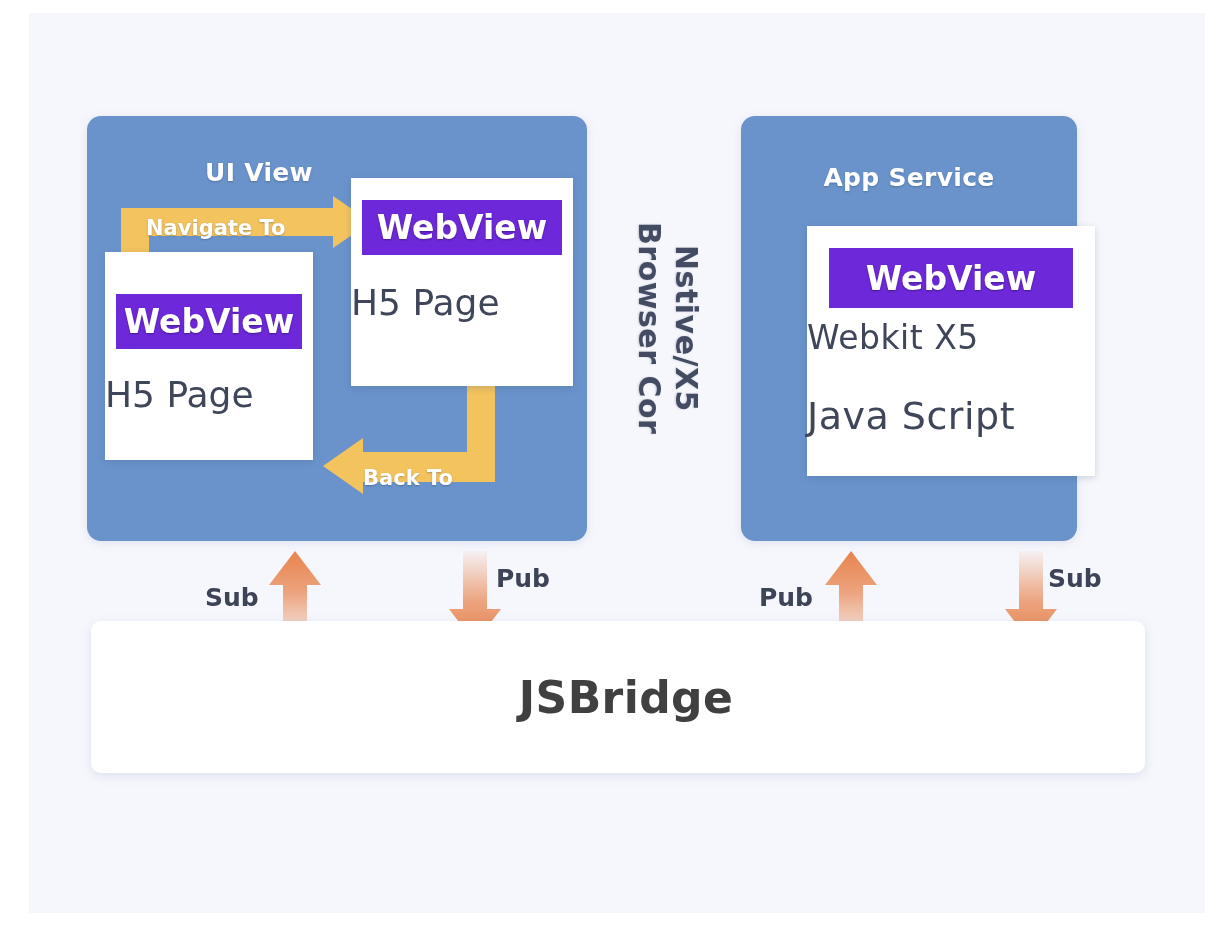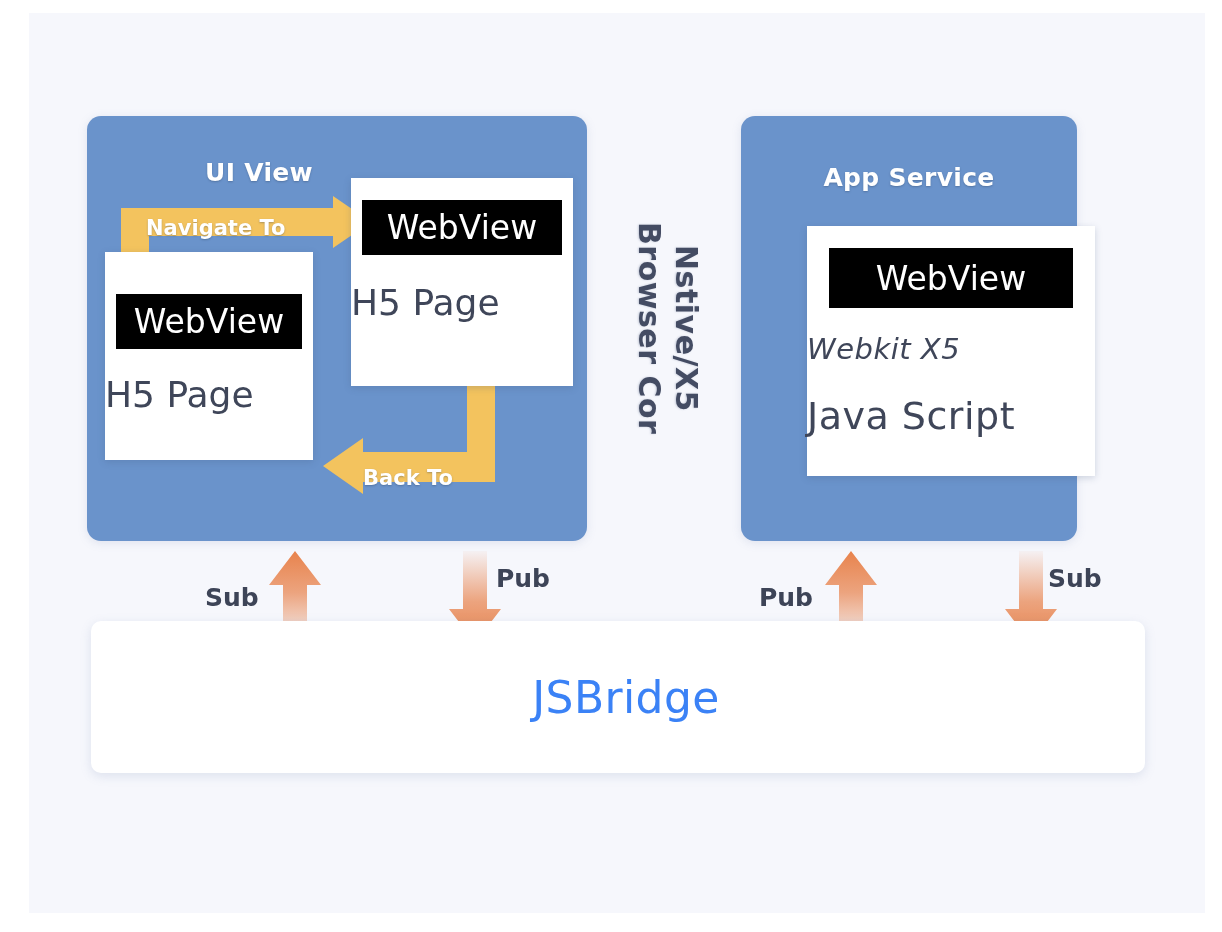--- a/index.html
+++ b/index.html
@@ -52,41 +52,42 @@
     position: absolute;
     background: #ffffff;
     box-shadow: 0 2px 7px rgba(60,80,120,0.22);
   }
   #card-h5-left  { left: 18px;  top: 136px; width: 208px; height: 208px; }
   #card-h5-right { left: 264px; top: 62px;  width: 222px; height: 208px; }
   #card-app      { left: 66px;  top: 110px; width: 288px; height: 250px; }
 
   .webview-bar {
     position: absolute;
-    background: #000000;
+    background: #6d28d9;
     color: #ffffff;
     display: flex;
     align-items: center;
     justify-content: center;
     font-size: 33px;
     text-shadow: 0 1px 2px rgba(0,0,0,.35);
+    font-weight: bold;
   }
   #card-h5-left  .webview-bar { left: 11px; top: 42px; right: 11px; height: 55px; }
   #card-h5-right .webview-bar { left: 11px; top: 22px; right: 11px; height: 55px; }
   #card-app      .webview-bar { left: 22px; top: 22px; right: 22px; height: 60px; }
 
   .card-line {
     position: absolute;
     width: 100%;
     color: #3f4659;
     font-size: 36px;
   }
   #card-h5-left  .card-line { top: 122px; }
   #card-h5-right .card-line { top: 104px; }
-  #app-line-1 { top: 106px; font-size: 29px; letter-spacing: .5px; font-style: italic; }
+  #app-line-1 { top: 92px; font-size: 33px; letter-spacing: .5px; }
   #app-line-2 { top: 168px; font-size: 38px; letter-spacing: .5px; }
 
   
   .nav-arrow-svg { position: absolute; overflow: visible; }
   #navigate-arrow { left: 28px; top: 78px;  width: 260px; height: 100px; }
   #back-arrow     { left: 232px; top: 270px; width: 210px; height: 110px; }
 
   .flow-label {
     position: absolute;
     color: #ffffff;
@@ -130,23 +131,23 @@
     width: 1054px;
     height: 152px;
     background: #ffffff;
     border-radius: 10px;
     box-shadow: 0 3px 11px rgba(120,140,180,0.20);
     display: flex;
     align-items: center;
     justify-content: center;
   }
   #jsbridge-label {
-    color: #3b82f6;
+    color: #404040;
     font-size: 44px;
-    font-weight: normal;
+    font-weight: bold;
     letter-spacing: .4px;
     margin-left: 16px;
   }
 
   
   .ps-arrow { position: absolute; width: 52px; height: 92px; overflow: visible; }
   #arrow-sub-left  { left: 240px; top: 538px; }
   #arrow-pub-left  { left: 420px; top: 538px; }
   #arrow-pub-right { left: 796px; top: 538px; }
   #arrow-sub-right { left: 976px; top: 538px; }

